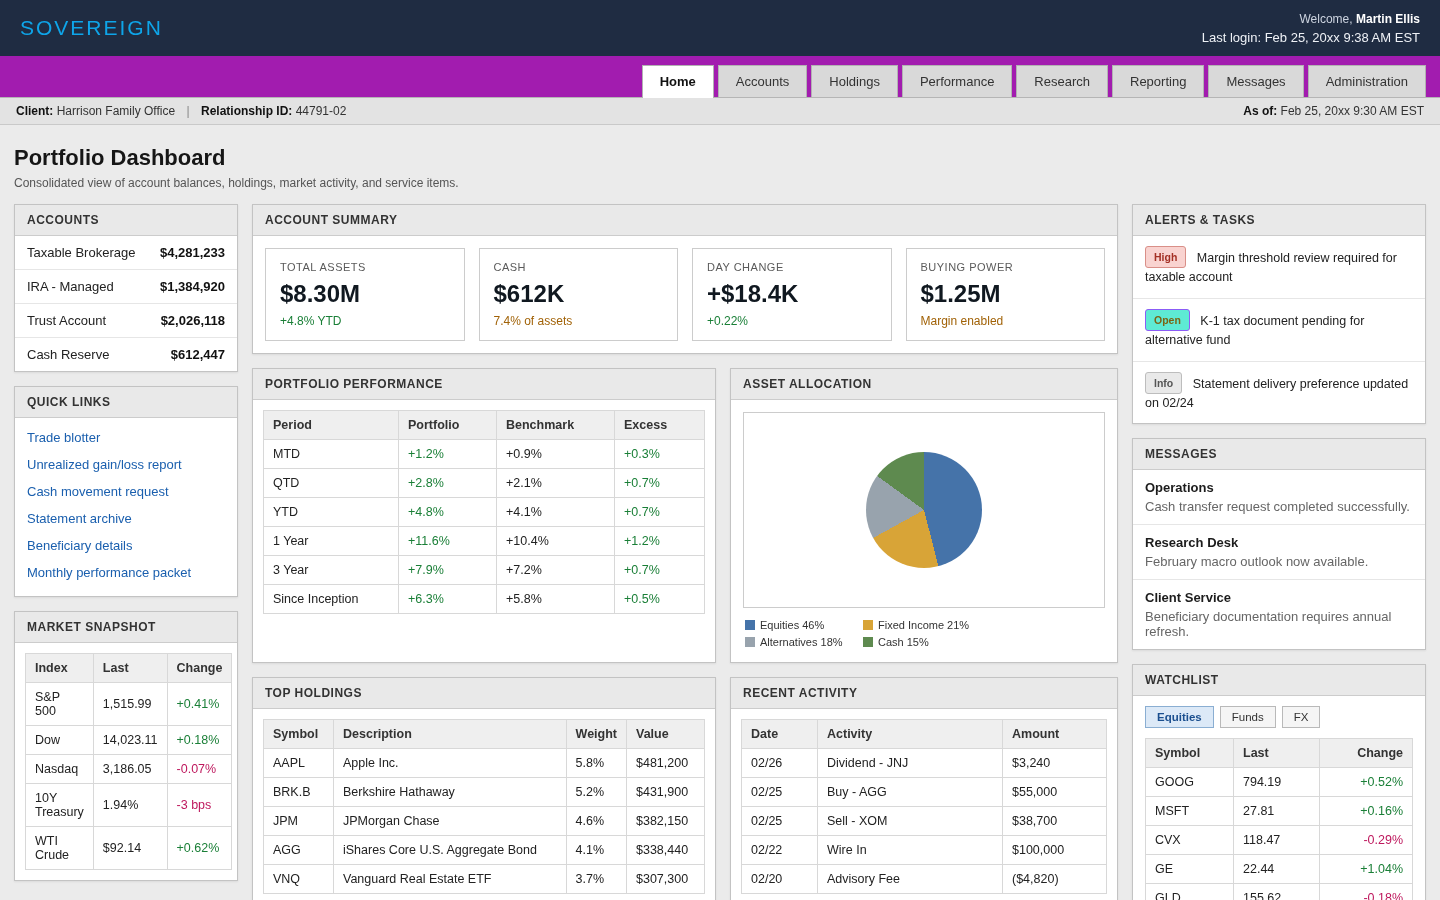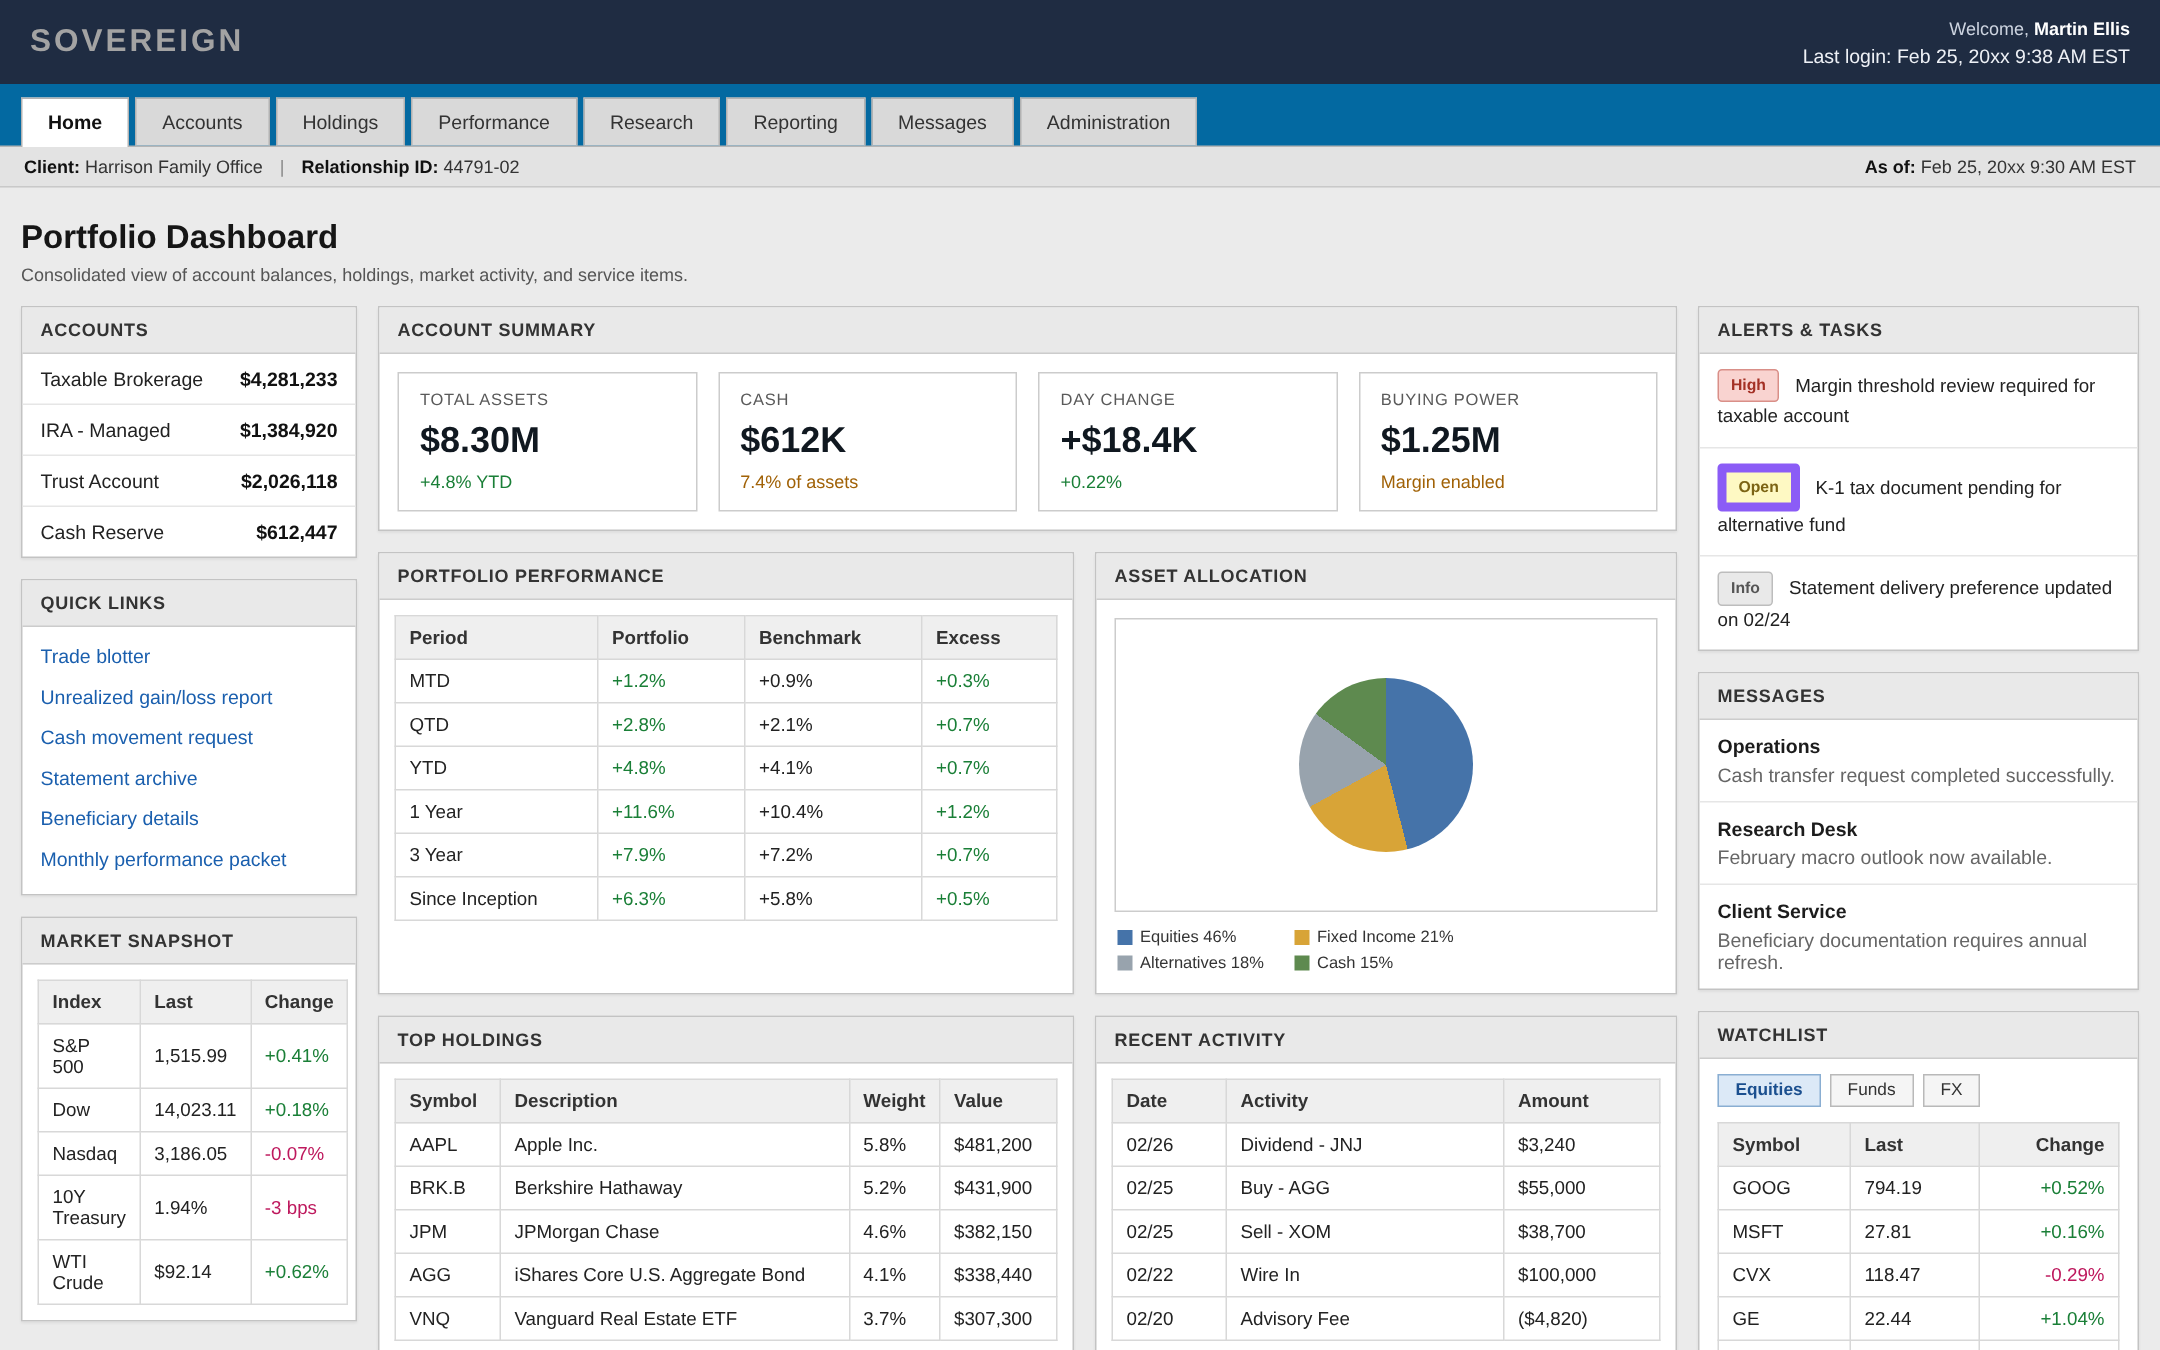--- a/index.html
+++ b/index.html
@@ -1,28 +1,28 @@
 <!DOCTYPE html>
 <html><head>
 <meta charset="utf-8">
 <style>
   * { margin:0; padding:0; box-sizing:border-box; }
   html,body { width:1440px; height:900px; overflow:hidden; }
   body { font-family:"Liberation Sans", sans-serif; background:#ebebeb; color:#222; }
 
   
   .topbar { height:56px; background:#1f2c42; display:flex; align-items:center; justify-content:space-between; padding:0 20px; }
-  .logo { color:#a3a3a3; font-size:21px; font-weight:bold; letter-spacing:2px; }
+  .logo { color:#0ea5e9; font-size:21px; font-weight:normal; letter-spacing:2px; }
   .topbar-right { text-align:right; color:#cdd4e0; }
   .topbar-right .line1 { font-size:12px; margin-bottom:4px; }
   .topbar-right .line1 b { color:#ffffff; }
   .topbar-right .line2 { font-size:13px; color:#eef1f6; }
 
   
-  .tabbar { background:#0369a1; padding:9px 14px 0; border-bottom:1px solid #b5b5b5; display:flex; gap:4px; }
+  .tabbar { background:#a21caf; padding:9px 14px 0; border-bottom:1px solid #b5b5b5; display:flex; gap:4px;justify-content:flex-end; }
   .tab { padding:8px 17px; font-size:13px; background:#d9d9d9; border:1px solid #b2b2b2; border-bottom:none; color:#333; cursor:pointer; }
   .tab.active { background:#ffffff; font-weight:bold; margin-bottom:-1px; padding-bottom:9px; color:#111; }
 
   
   .clientbar { background:#e3e3e3; border-bottom:1px solid #c9c9c9; padding:6px 16px; font-size:12px; display:flex; justify-content:space-between; color:#333; }
   .clientbar b { color:#111; }
   .clientbar .sep { margin:0 8px; color:#888; }
 
   
   .content { padding:14px; }
@@ -77,21 +77,21 @@
   .pie { width:116px; height:116px; border-radius:50%; }
   .alloc-legend { display:grid; grid-template-columns:100px auto; gap:5px 18px; margin:11px 2px 2px; font-size:11px; color:#333; }
   .leg-item { display:flex; align-items:center; white-space:nowrap; }
   .leg-sq { width:10px; height:10px; display:inline-block; margin-right:5px; flex:0 0 10px; }
 
   
   .alert-item { padding:10px 12px; border-bottom:1px solid #e6e6e6; font-size:12.5px; line-height:1.55; color:#222; }
   .alert-item:last-child { border-bottom:none; }
   .badge { display:inline-block; font-size:10.5px; font-weight:bold; padding:2px 8px; border-radius:3px; margin-right:7px; vertical-align:1px; }
   .badge-high { background:#f9d3d0; color:#a43025; border:1px solid #d98f88; }
-  .badge-open { background:#fef9c3; color:#7c6414; border:6px solid #8b5cf6; }
+  .badge-open { background:#5eead4; color:#7c6414; border:1px solid #8b5cf6; }
   .badge-info { background:#e9e9e9; color:#555; border:1px solid #bdbdbd; }
 
   
   .msg-item { padding:10px 12px; border-bottom:1px solid #e6e6e6; }
   .msg-item:last-child { border-bottom:none; }
   .msg-sender { font-weight:bold; font-size:13px; color:#1c1c1c; }
   .msg-text { font-size:13px; color:#666; margin-top:4px; }
 
   
   .wl-tabs { display:flex; gap:6px; padding:10px 12px 0; }

